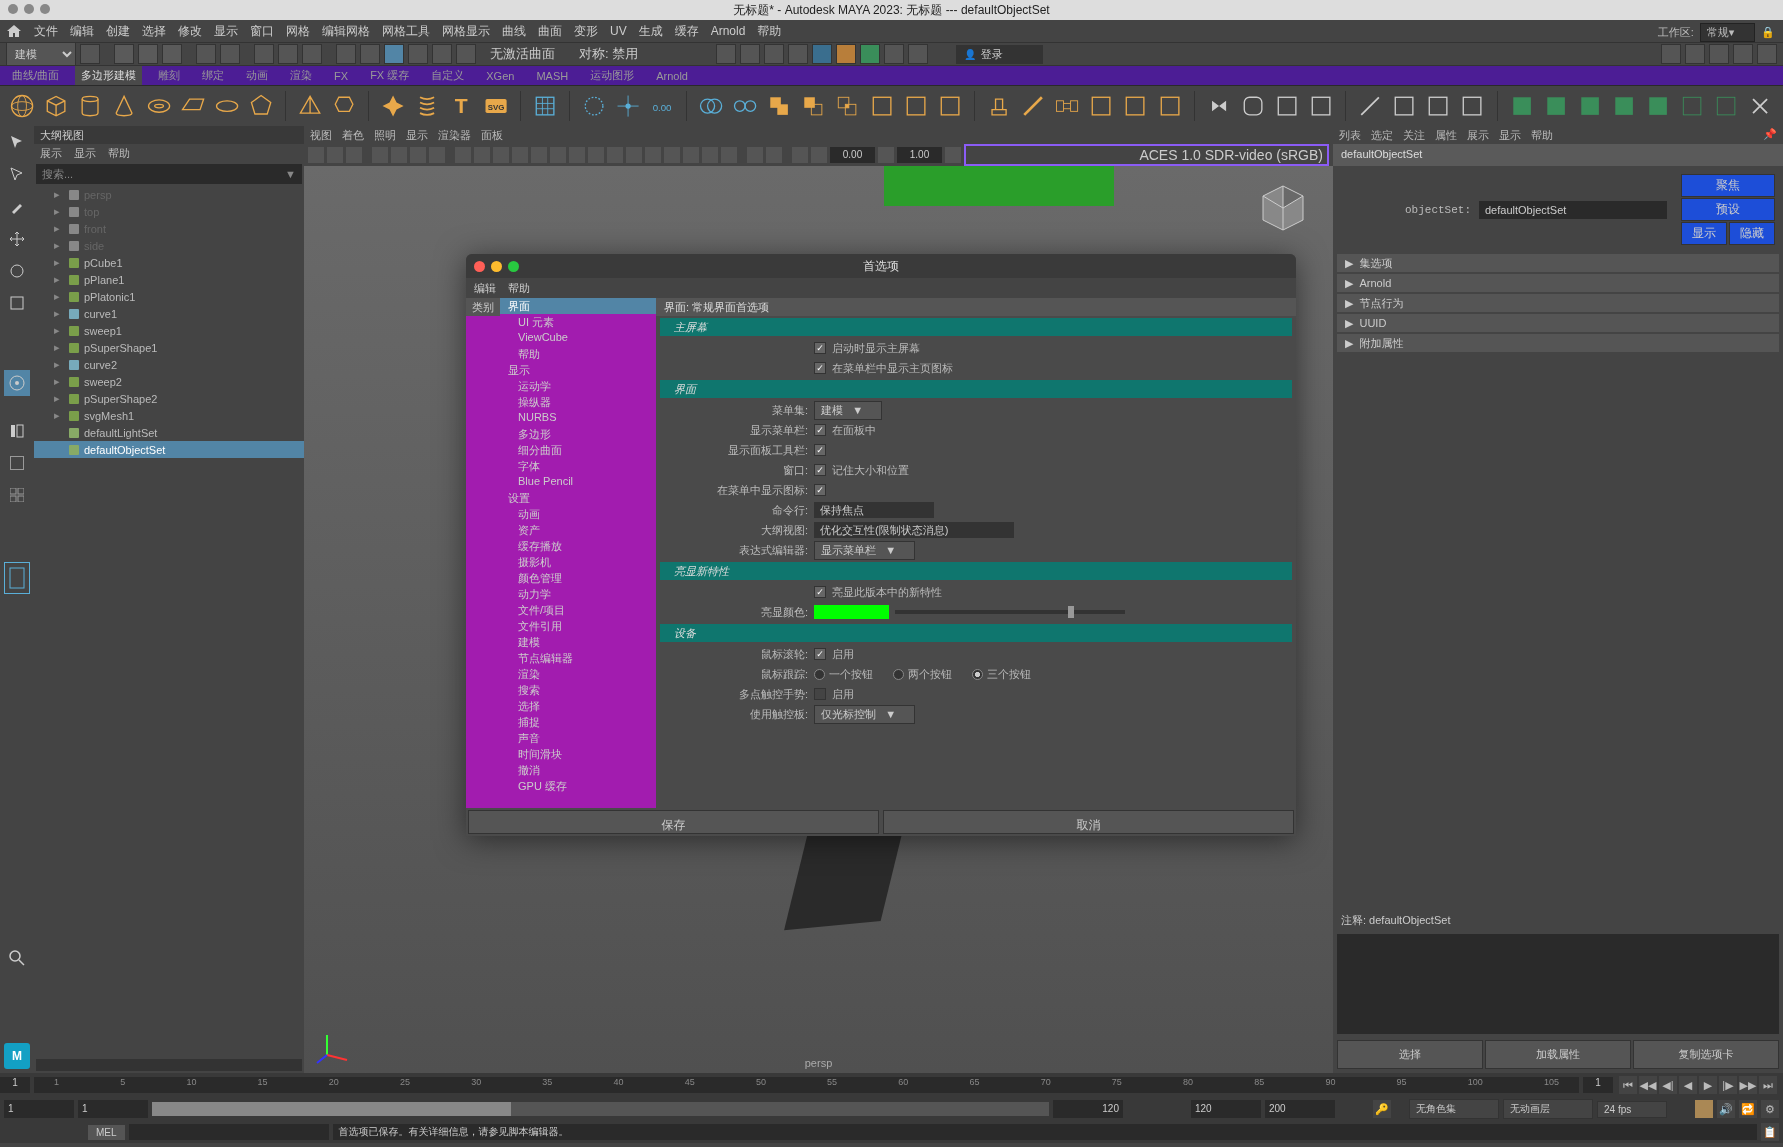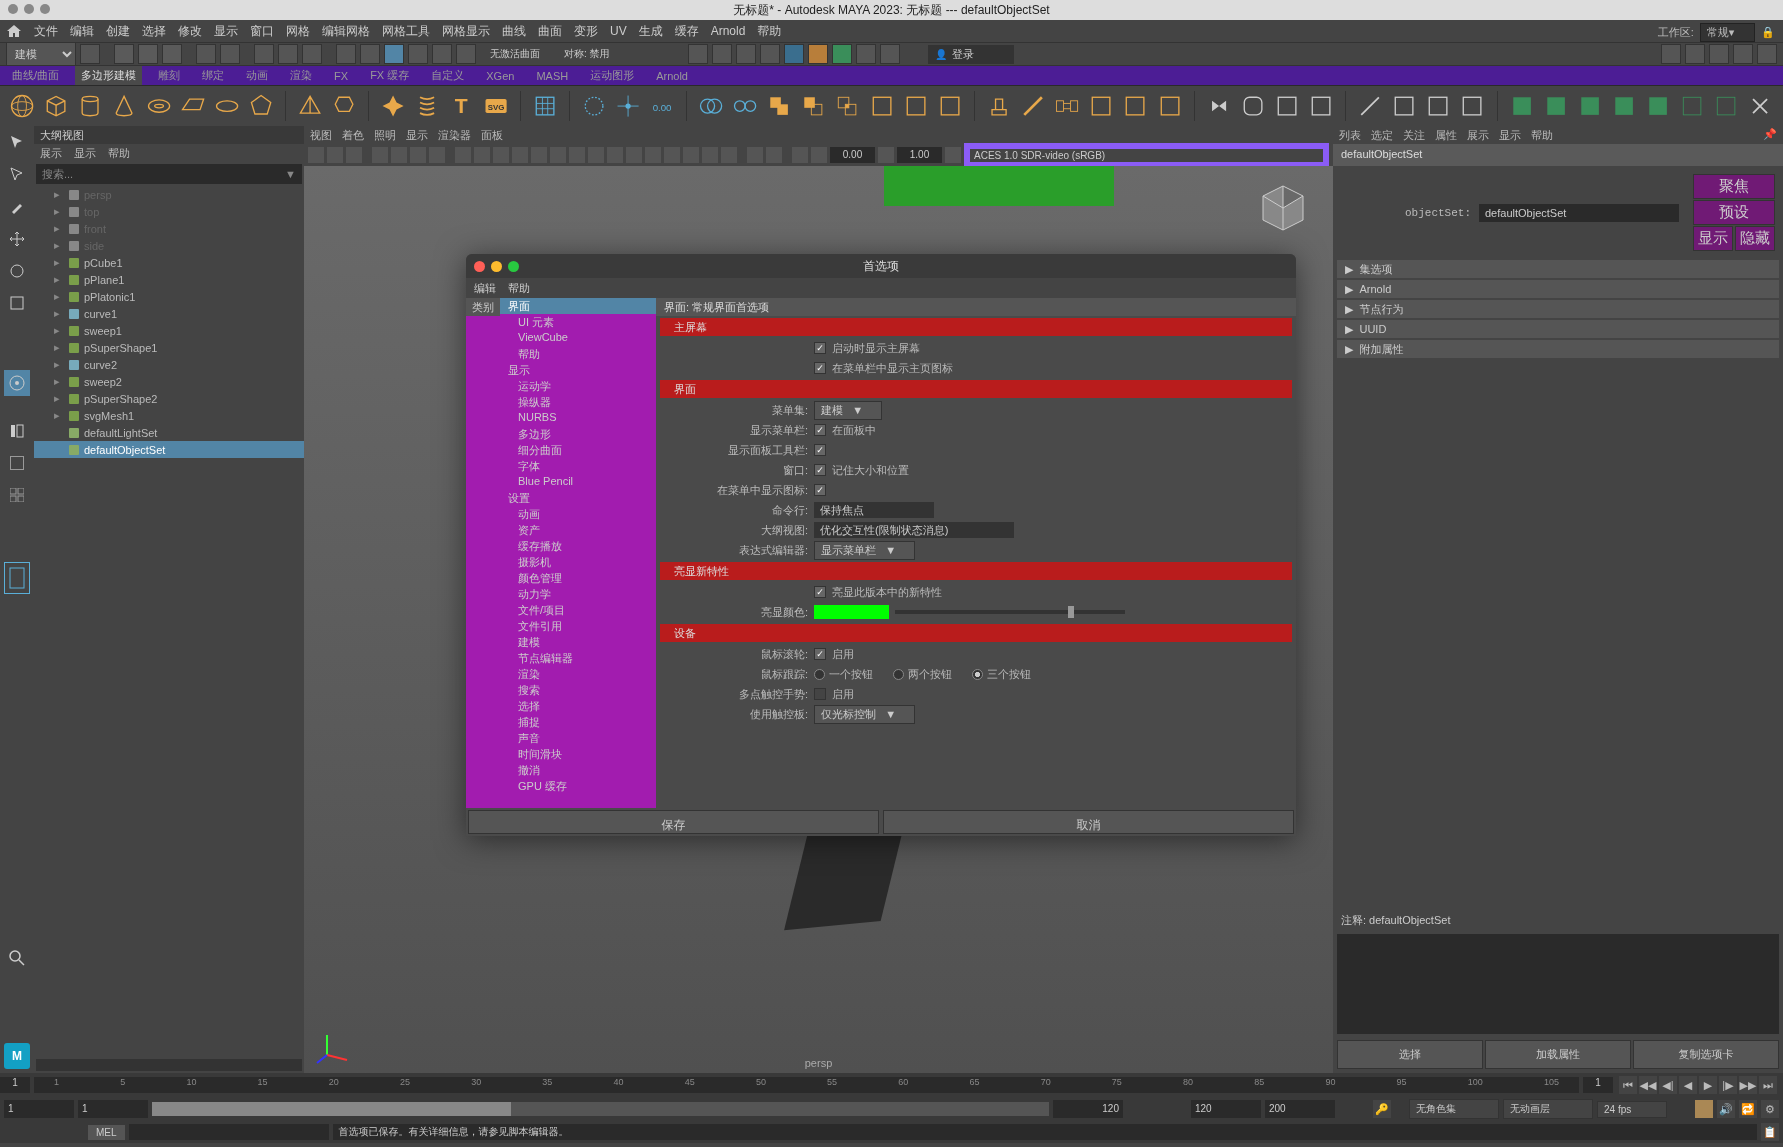--- a/index.html
+++ b/index.html
@@ -12,21 +12,21 @@
 
 .menu-bar { height: 22px; background: #444; display: flex; align-items: center; padding: 0 6px; gap: 12px; }
 .menu-bar span { color: #ccc; cursor: pointer; font-size: 12px; }
 .home-icon { width: 16px; height: 14px; }
 
 .workspace-row { position: absolute; right: 8px; top: 22px; height: 20px; display: flex; align-items: center; gap: 6px; font-size: 11px; }
 
 .status-line { height: 24px; background: #444; display: flex; align-items: center; padding: 0 6px; gap: 4px; border-top: 1px solid #333; border-bottom: 1px solid #333; }
 .status-line select { background: #555; color: #ccc; border: 1px solid #333; font-size: 11px; padding: 1px 4px; }
 .status-icon { width: 20px; height: 20px; background: #555; border: 1px solid #333; }
-.status-text { color: #ccc; font-size: 10px; margin: 4px 10px; }
+.status-text { color: #ccc; font-size: 13px; margin: 4px 10px; }
 
 .shelf-tabs { height: 20px; background: #4c1d95; display: flex; align-items: center; padding: 0 6px; gap: 10px; border-bottom: 1px solid #2a2a2a; }
 .shelf-tabs span { color: #999; font-size: 11px; cursor: pointer; padding: 2px 6px; }
 .shelf-tabs span.active { color: #ddd; background: #4a4a4a; }
 
 .shelf-icons { height: 40px; background: #444; display: flex; align-items: center; padding: 0 8px; gap: 6px; }
 .shelf-icon { width: 32px; height: 32px; display: flex; align-items: center; justify-content: center; }
 .shelf-sep { width: 1px; height: 30px; background: #333; margin: 0 4px; }
 
 .main-area { display: flex; height: calc(100% - 200px); }
@@ -44,36 +44,36 @@
 .outliner-item { height: 17px; display: flex; align-items: center; padding-left: 20px; gap: 4px; color: #bbb; font-size: 11px; }
 .outliner-item.dim { color: #666; }
 .outliner-item.selected { background: #5285a6; color: #fff; }
 
 .viewport { flex: 1; background: #5a5a5a; position: relative; display: flex; flex-direction: column; }
 .viewport-menu { height: 18px; background: #444; display: flex; gap: 10px; padding: 2px 6px; }
 .viewport-menu span { color: #bbb; font-size: 11px; }
 .viewport-toolbar { height: 22px; background: #444; display: flex; align-items: center; gap: 3px; padding: 0 4px; }
 .vp-icon { width: 16px; height: 16px; }
 .vp-field { width: 45px; height: 16px; background: #2a2a2a; color: #ccc; font-size: 10px; text-align: center; line-height: 16px; }
-.vp-dropdown { background: #444; color: #ccc; font-size: 10px; padding: 1px 4px; border: 6px solid #8b5cf6; }
+.vp-dropdown { background: #444; color: #ccc; font-size: 14px; padding: 1px 4px; border: 2px solid #8b5cf6; text-align: right; }
 .viewport-canvas { flex: 1; background: linear-gradient(#6a6a6a, #505050); position: relative; }
 .axis-gizmo { position: absolute; bottom: 8px; left: 8px; width: 40px; height: 40px; }
 .green-obj { position: absolute; top: 0; left: 580px; width: 230px; height: 40px; background: #2a9e2a; }
 .cube-gizmo { position: absolute; top: 12px; right: 20px; width: 60px; height: 60px; }
 .persp-label { position: absolute; bottom: 4px; left: 50%; transform: translateX(-50%); color: #aaa; font-size: 11px; }
 
 .right-panel { width: 450px; background: #444; display: flex; flex-direction: column; }
 .right-menu { height: 18px; background: #444; display: flex; gap: 10px; padding: 2px 6px; justify-content: space-between; }
 .right-menu-left { display: flex; gap: 10px; }
 .right-menu span { color: #bbb; font-size: 11px; }
 .attr-header { height: 22px; background: #5a5a5a; padding: 4px 8px; color: #ddd; font-size: 11px; }
 .attr-row { display: flex; align-items: center; padding: 4px 8px; gap: 8px; }
 .attr-label { text-align: right; width: 130px; color: #bbb; font-size: 11px; font-family: Liberation Mono, monospace; }
 .attr-input { flex: 1; background: #2a2a2a; color: #ccc; padding: 3px 6px; font-size: 11px; border: none; }
-.attr-btn { background: #701a75; color: #ccc; padding: 2px 4px; font-size: 15px; border: 1px solid #333; text-align: center; }
+.attr-btn { background: #1d4ed8; color: #ccc; padding: 2px 10px; font-size: 12px; border: 1px solid #333; text-align: center; }
 .attr-btn-row { display: flex; gap: 2px; }
 .collapse-item { height: 18px; background: #555; padding: 2px 8px; color: #ccc; font-size: 11px; display: flex; align-items: center; gap: 6px; margin: 1px 4px; }
 .notes-section { margin-top: auto; }
 .notes-header { background: #444; padding: 4px 8px; color: #ccc; font-size: 11px; }
 .notes-area { height: 100px; background: #2a2a2a; margin: 2px 4px; }
 .bottom-btns { display: flex; gap: 2px; padding: 4px; }
 .bottom-btn { flex: 1; background: #555; color: #ccc; padding: 6px; text-align: center; font-size: 11px; border: 1px solid #333; }
 
 .timeline { height: 24px; background: #393939; display: flex; align-items: center; position: relative; }
 .timeline-track { flex: 1; height: 16px; background: #2a2a2a; margin: 0 4px; position: relative; }
@@ -104,21 +104,21 @@
 .dialog-menu span { color: #ccc; font-size: 11px; }
 .dialog-body { display: flex; height: 510px; }
 .dialog-left { width: 190px; background: #a21caf; display: flex; flex-direction: row; }
 .dialog-cat-header { height: 18px; background: #555; padding: 2px 6px; color: #ccc; font-size: 11px; }
 .dialog-cat-list { flex: 1; overflow: auto; }
 .dialog-cat-item { height: 16px; padding: 1px 8px; color: #ccc; font-size: 11px; cursor: pointer; }
 .dialog-cat-item.indent { padding-left: 18px; }
 .dialog-cat-item.selected { background: #5285a6; color: #fff; }
 .dialog-right { flex: 1; background: #4a4a4a; padding: 0; overflow: auto; }
 .dialog-section-title { height: 18px; background: #555; padding: 2px 8px; color: #ddd; font-size: 11px; margin-bottom: 2px; }
-.dialog-sub-title { height: 18px; background: #b91c1c; padding: 2px 14px; color: #ddd; font-size: 11px; margin: 2px 4px; }
+.dialog-sub-title { height: 18px; background: #0f766e; padding: 2px 14px; color: #ddd; font-size: 11px; margin: 2px 4px; font-style: italic; }
 .dialog-row { display: flex; align-items: center; padding: 2px 8px; height: 20px; }
 .dialog-row-label { width: 150px; text-align: right; color: #bbb; font-size: 11px; padding-right: 6px; }
 .dialog-row-control { display: flex; align-items: center; gap: 6px; }
 .dialog-checkbox { width: 12px; height: 12px; background: #666; border: 1px solid #333; display: flex; align-items: center; justify-content: center; color: #fff; font-size: 9px; }
 .dialog-select { background: #555; color: #ccc; border: 1px solid #333; font-size: 11px; padding: 1px 18px 1px 6px; }
 .dialog-textfield { background: #333; color: #ccc; border: none; font-size: 11px; padding: 2px 6px; width: 120px; }
 .dialog-radio-group { display: flex; gap: 20px; }
 .dialog-radio { display: flex; align-items: center; gap: 4px; }
 .dialog-radio-dot { width: 11px; height: 11px; border-radius: 50%; border: 1px solid #888; background: #333; }
 .dialog-radio-dot.checked { background: radial-gradient(#ccc 40%, #333 45%); }

